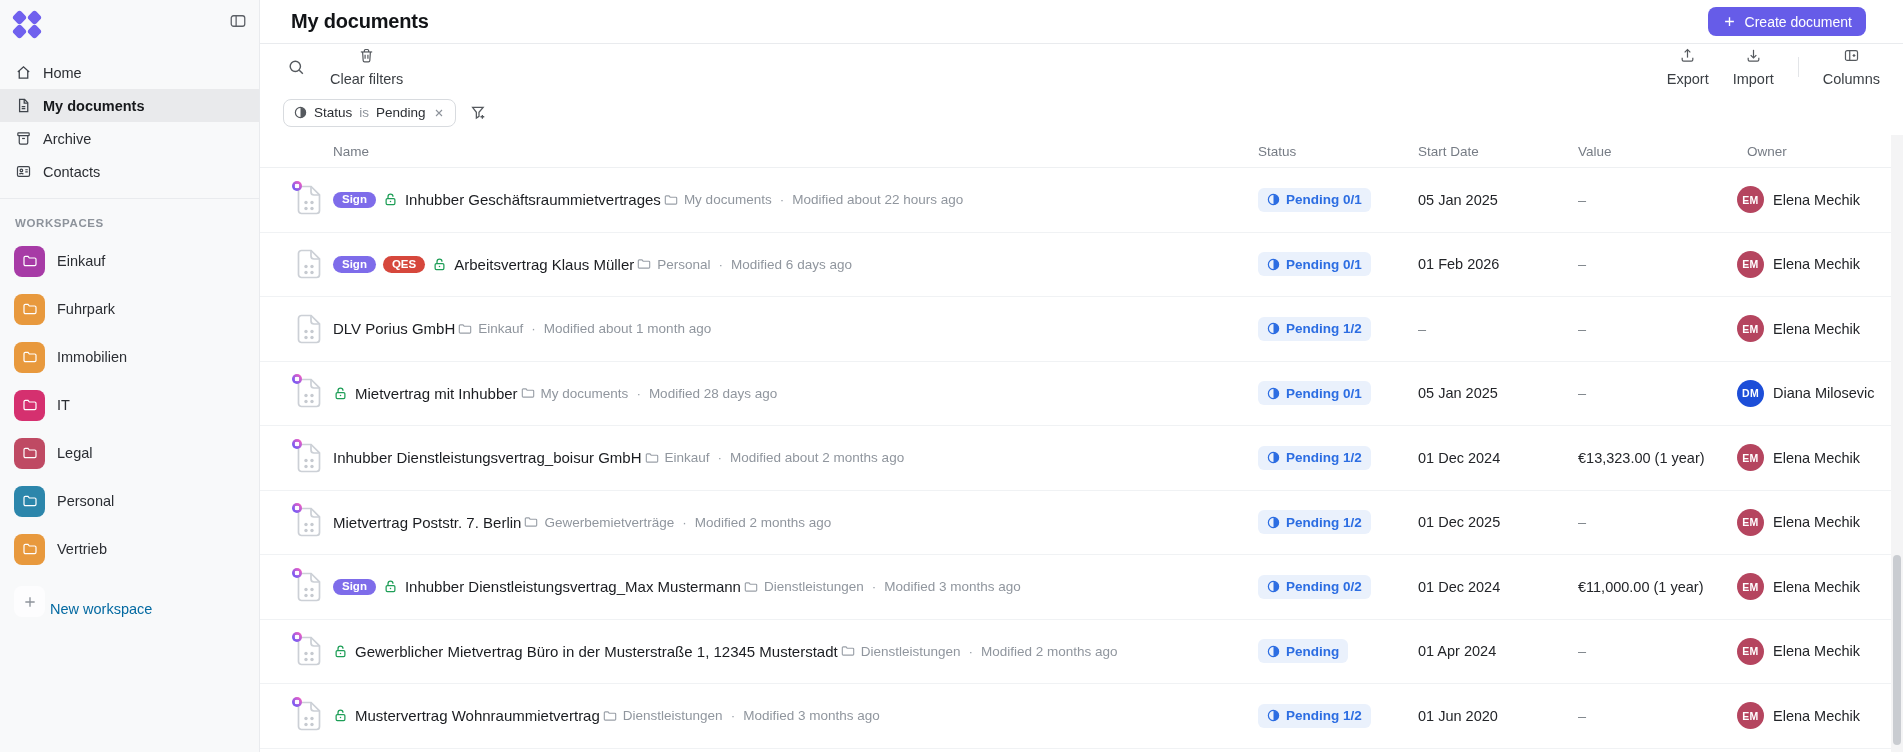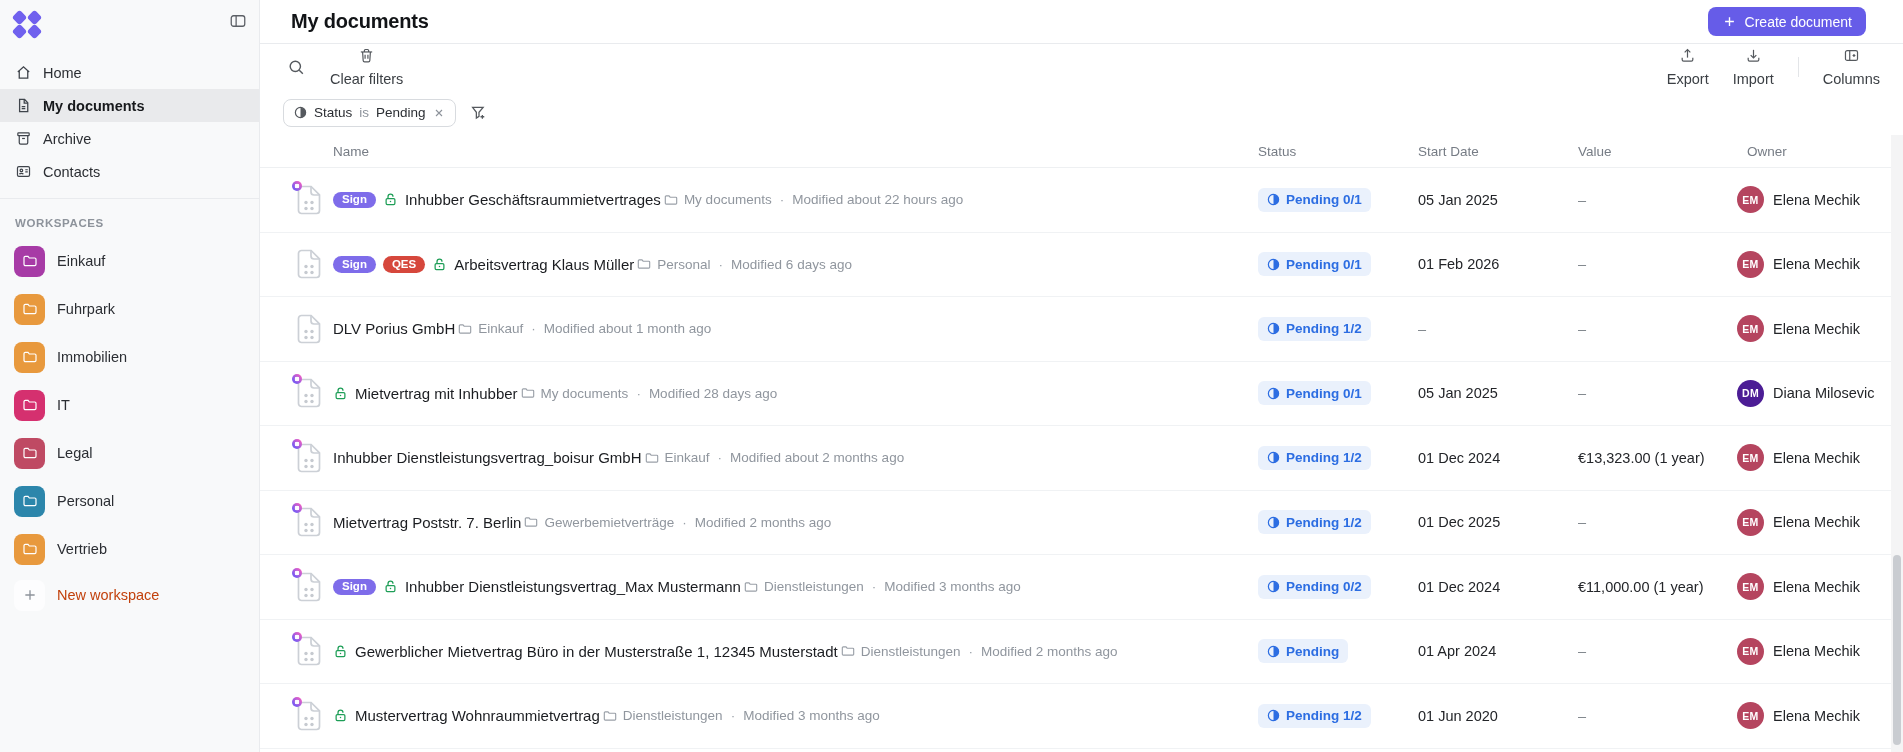--- a/index.html
+++ b/index.html
@@ -20,21 +20,21 @@
     color:#2b2e33;cursor:pointer;}
   .nav-item.active{background:#e9eaec;font-weight:700;color:#17191c;}
   .nav-item svg{color:#3f444b;flex:none;}
   .side-divider{border-top:1px solid #e9ebee;margin-top:10px;}
   .ws-title{font-size:11.5px;letter-spacing:.6px;color:#8d939b;padding:18px 15px 8px 15px;font-weight:700;}
   .ws-list{display:flex;flex-direction:column;}
   .ws-item{height:48px;display:flex;align-items:center;gap:12px;padding:0 14px;font-size:14.5px;
     color:#2b2e33;cursor:pointer;}
   .ws-folder{width:31px;height:31px;border-radius:8px;display:flex;align-items:center;justify-content:center;flex:none;}
   .ws-folder svg{display:block;}
-  .new-ws{height:44px;display:flex;align-items:center;gap:12px;padding:0 14px;font-size:14.5px;color:#c2410c;cursor:pointer;}
+  .new-ws{height:44px;display:flex;align-items:flex-end;gap:5px;padding:0 14px;font-size:14.5px;color:#0369a1;cursor:pointer;}
   .new-ws-box{width:31px;height:31px;border-radius:8px;background:#fdfdfe;display:flex;align-items:center;
     justify-content:center;color:#8d939b;flex:none;}
 
   
   .main{flex:1;display:flex;flex-direction:column;background:#fff;position:relative;min-width:0;}
   .page-header{height:44px;display:flex;align-items:center;justify-content:space-between;
     padding:0 37px 0 31px;border-bottom:1px solid #e9ebee;}
   .page-title{font-size:20px;font-weight:700;color:#121417;letter-spacing:-.2px;}
   .create-btn{background:#665ce8;color:#fff;border:none;border-radius:8px;height:29px;padding:0 14px;
     display:flex;align-items:center;gap:8px;font-size:14px;font-weight:400;cursor:pointer;
@@ -515,21 +515,21 @@
         <svg width="13" height="13" viewBox="0 0 16 16">
                 <circle cx="8" cy="8" r="6.3" fill="none" stroke="#2c6de2" stroke-width="1.5"></circle>
                 <path d="M8 1.7a6.3 6.3 0 0 1 0 12.6z" fill="#2c6de2"></path>
               </svg>
         <span>Pending 0/1</span>
       </span>
     </div>
     <div class="date-cell">05 Jan 2025</div>
     <div class="value-cell muted">–</div>
     <div class="owner-cell">
-      <span class="avatar" style="background: #4c1d95;">DM</span>
+      <span class="avatar" style="background: #1d4ed8;">DM</span>
       <span>Diana Milosevic</span>
     </div>
   </div>
 
   <div class="row grid-cols">
     <div class="name-cell">
       <span class="docicon">
         <span class="dot"></span>
         <svg width="26" height="30" viewBox="0 0 26 30">
                 <path d="M2.5 4.5a3 3 0 0 1 3-3h9.6l8.4 8.4v15.6a3 3 0 0 1-3 3h-15a3 3 0 0 1-3-3z" fill="#fff" stroke="#ccd0d6" stroke-width="1.7"></path>

